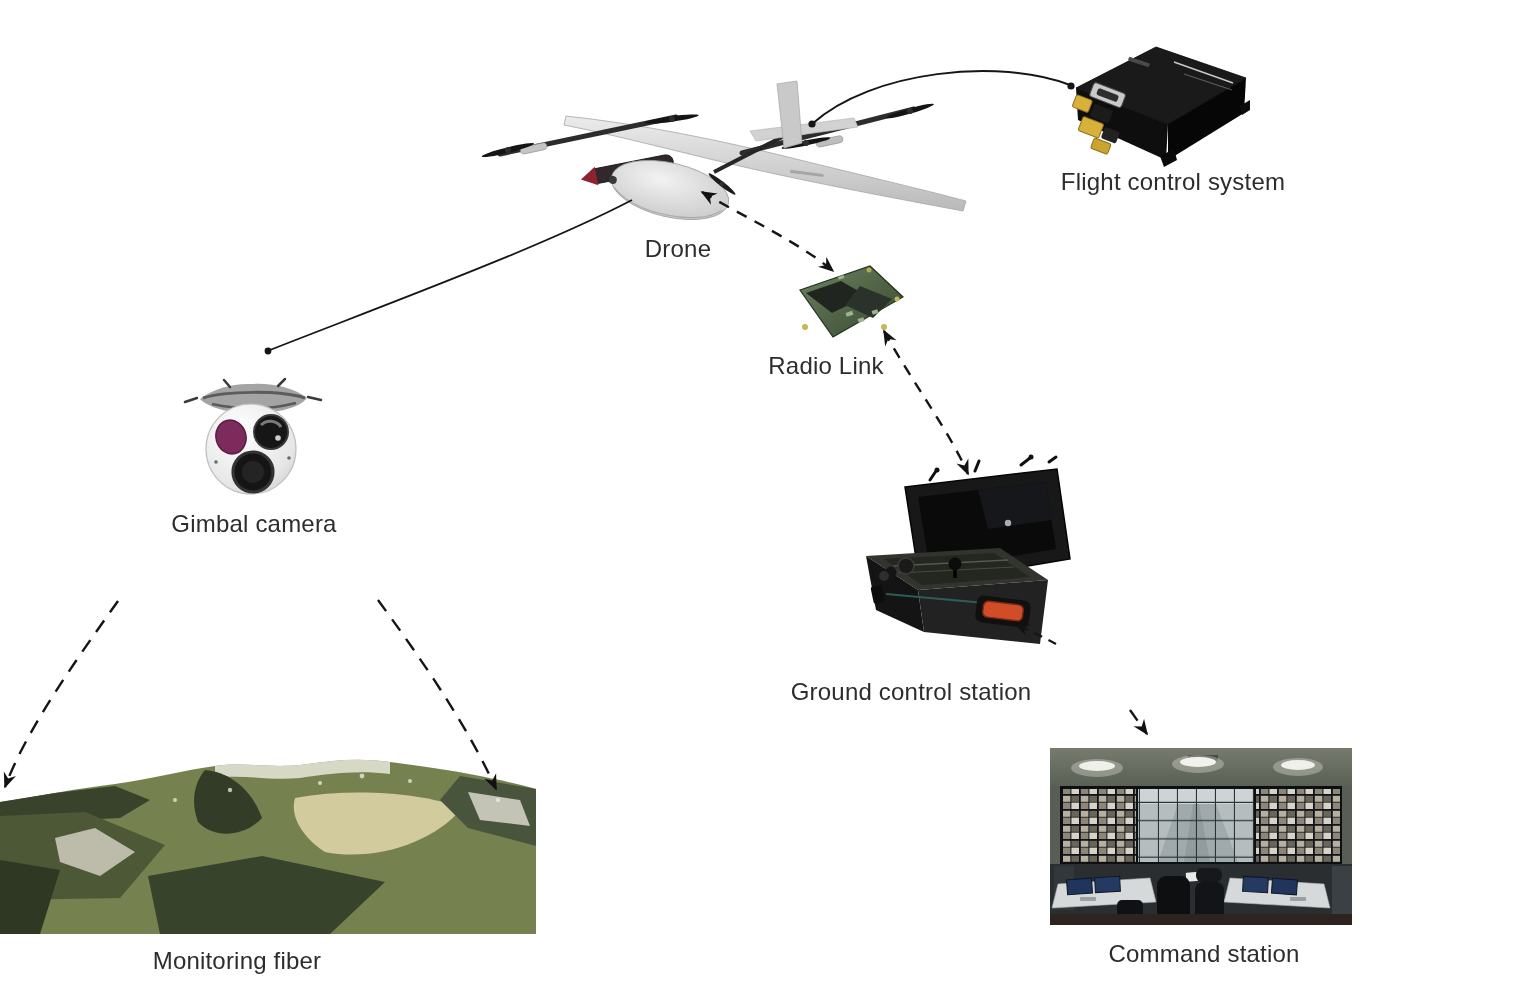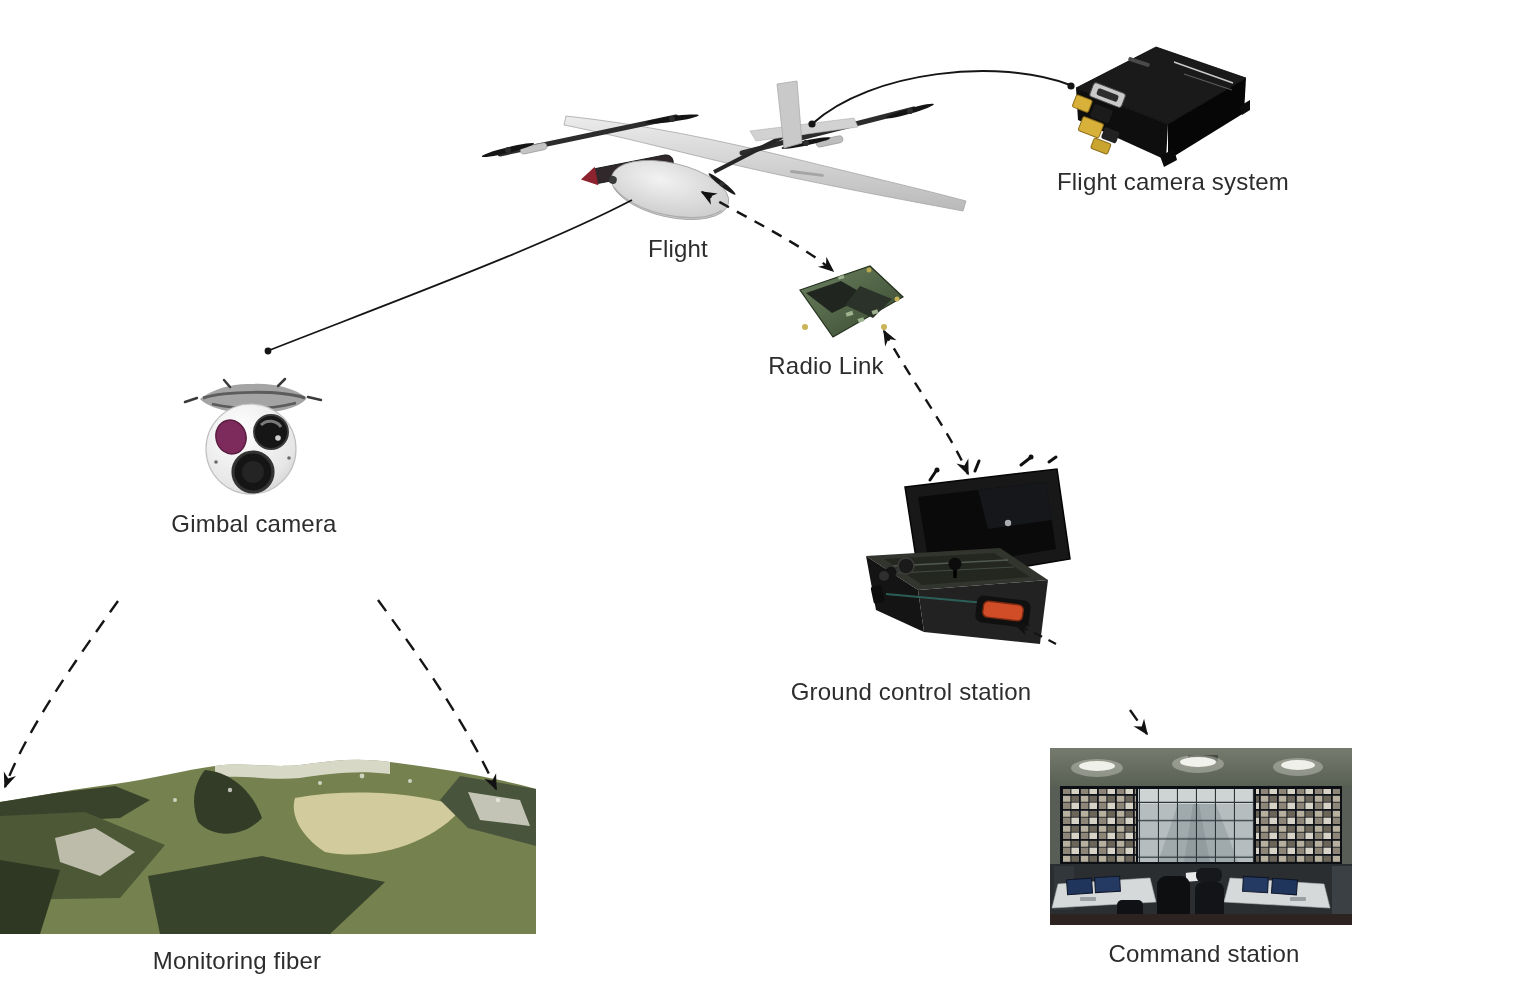--- a/index.html
+++ b/index.html
@@ -272,21 +272,21 @@
     <circle cx="268" cy="351" r="3.4" fill="#151515" stroke="none"></circle>
     <path d="M702,192 C748,219 800,243 833,271" stroke-width="2.4" stroke-dasharray="11 9" marker-start="url(#ah)" marker-end="url(#ah)"></path>
     <path d="M884,331 C912,382 950,432 968,474" stroke-width="2.4" stroke-dasharray="11 9" marker-start="url(#ah)" marker-end="url(#ah)"></path>
     <path d="M1056,644 Q1040,635 1016,625" stroke-width="2.2" stroke-dasharray="9 7" marker-end="url(#ah)"></path>
     <path d="M1130,710 L1147,734" stroke-width="2.4" stroke-dasharray="13 8" marker-end="url(#ah)"></path>
     <path d="M118,601 C76,660 26,730 5,787" stroke-width="2.4" stroke-dasharray="14 10" marker-end="url(#ah)"></path>
     <path d="M378,600 C416,652 466,722 496,789" stroke-width="2.4" stroke-dasharray="14 10" marker-end="url(#ah)"></path>
   </g>
 </svg>
 
-  <div class="lbl" id="lbl-drone">Flight</div>
-  <div class="lbl" id="lbl-fcs">Flight camera system</div>
+  <div class="lbl" id="lbl-drone">Drone</div>
+  <div class="lbl" id="lbl-fcs">Flight control system</div>
   <div class="lbl" id="lbl-radio">Radio Link</div>
   <div class="lbl" id="lbl-gimbal">Gimbal camera</div>
   <div class="lbl" id="lbl-gcs">Ground control station</div>
   <div class="lbl" id="lbl-cc">Command station</div>
   <div class="lbl" id="lbl-ms">Monitoring fiber</div>
 
 </div>
 
 </body></html>

